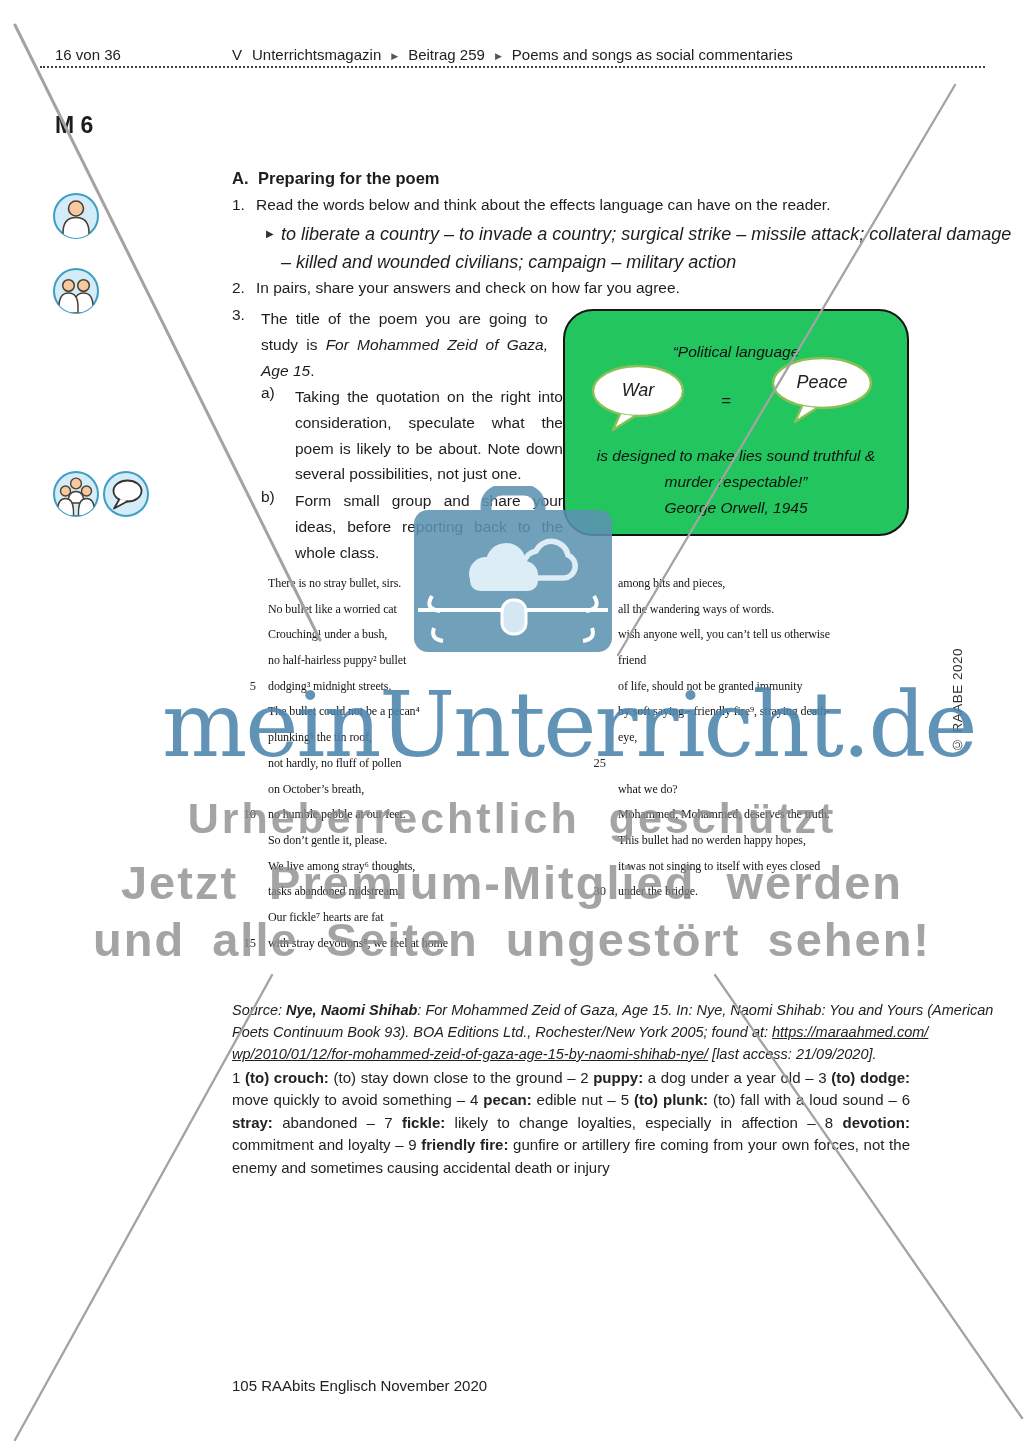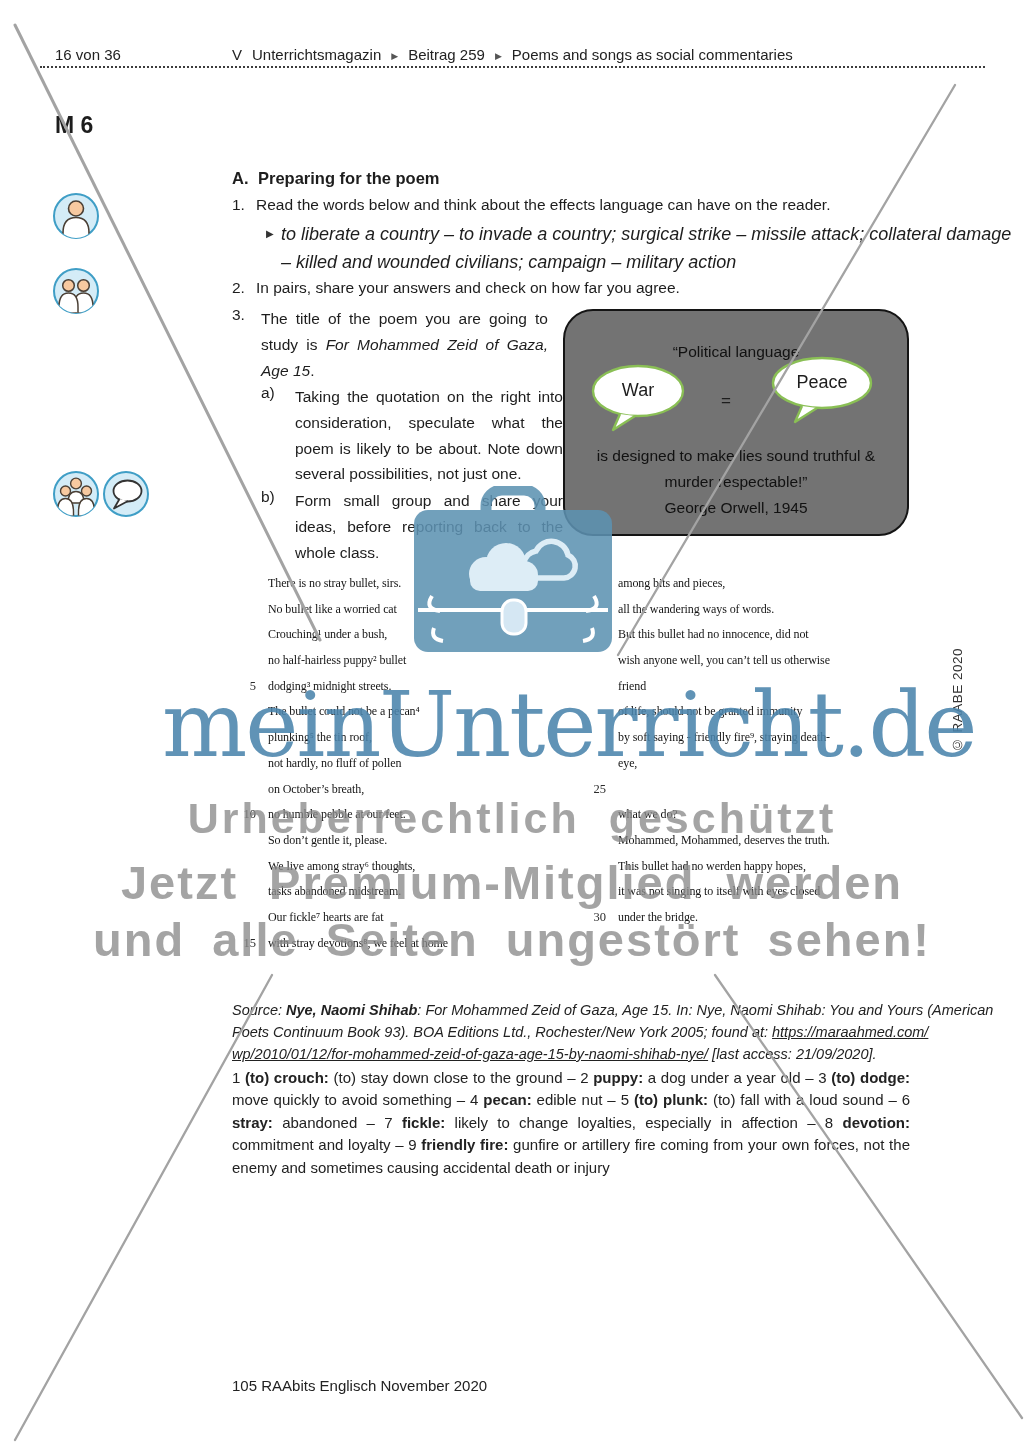--- a/index.html
+++ b/index.html
@@ -29,21 +29,21 @@
   #task2{left:232px;top:279px;}
   #task3-num{left:232px;top:306px;font-size:15.5px;}
   #task3-block{left:261px;top:306px;width:287px;font-size:15.5px;line-height:26px;}
   #task3a-label{left:261px;top:384px;font-size:15.5px;}
   #task3a-block{left:295px;top:384px;width:268px;font-size:15.5px;line-height:25.8px;}
   #task3b-label{left:261px;top:488px;font-size:15.5px;}
   #task3b-block{left:295px;top:488px;width:268px;font-size:15.5px;line-height:25.8px;}
   .jb > div{text-align:justify;text-align-last:justify;}
   .jb > div:last-child{text-align-last:left;}
   
-  #quote-box{left:563px;top:309px;width:342px;height:223px;border:2.5px solid #141414;border-radius:30px;background:#737373;}
+  #quote-box{left:563px;top:309px;width:342px;height:223px;border:2.5px solid #141414;border-radius:30px;background:#22c55e;font-style:italic;}
   #quote-box .qline{position:absolute;left:0;right:0;text-align:center;font-size:15.5px;color:#111;}
   #q-line1{top:32px;}
   #q-line2{top:136px;}
   #q-line3{top:162px;}
   #q-attr{top:188px;}
   .bubble{position:absolute;}
   .bubble-label{position:absolute;top:27px;left:0;right:0;text-align:center;font-size:18px;transform:translateY(-50%);}
   #q-equals{position:absolute;left:156px;top:80px;font-size:17px;}
   
   .poemcol{font-family:"Liberation Serif","DejaVu Serif",serif;color:#151515;}
@@ -258,24 +258,20 @@
       </div>
     </div>
   <div class="abs poemcol" id="poem-right">
       <div class="poem-row">
         <span class="pnum"></span>
         <span class="ptxt">among bits and pieces,</span>
       </div>
       <div class="poem-row">
         <span class="pnum"></span>
         <span class="ptxt">all the wandering ways of words.</span>
-      </div>
-      <div class="poem-row">
-        <span class="pnum"></span>
-        <span class="ptxt">But this bullet had no innocence, did not</span>
       </div>
       <div class="poem-row">
         <span class="pnum"></span>
         <span class="ptxt">wish anyone well, you can’t tell us otherwise</span>
       </div>
       <div class="poem-row">
         <span class="pnum"></span>
         <span class="ptxt">friend</span>
       </div>
       <div class="poem-row">

